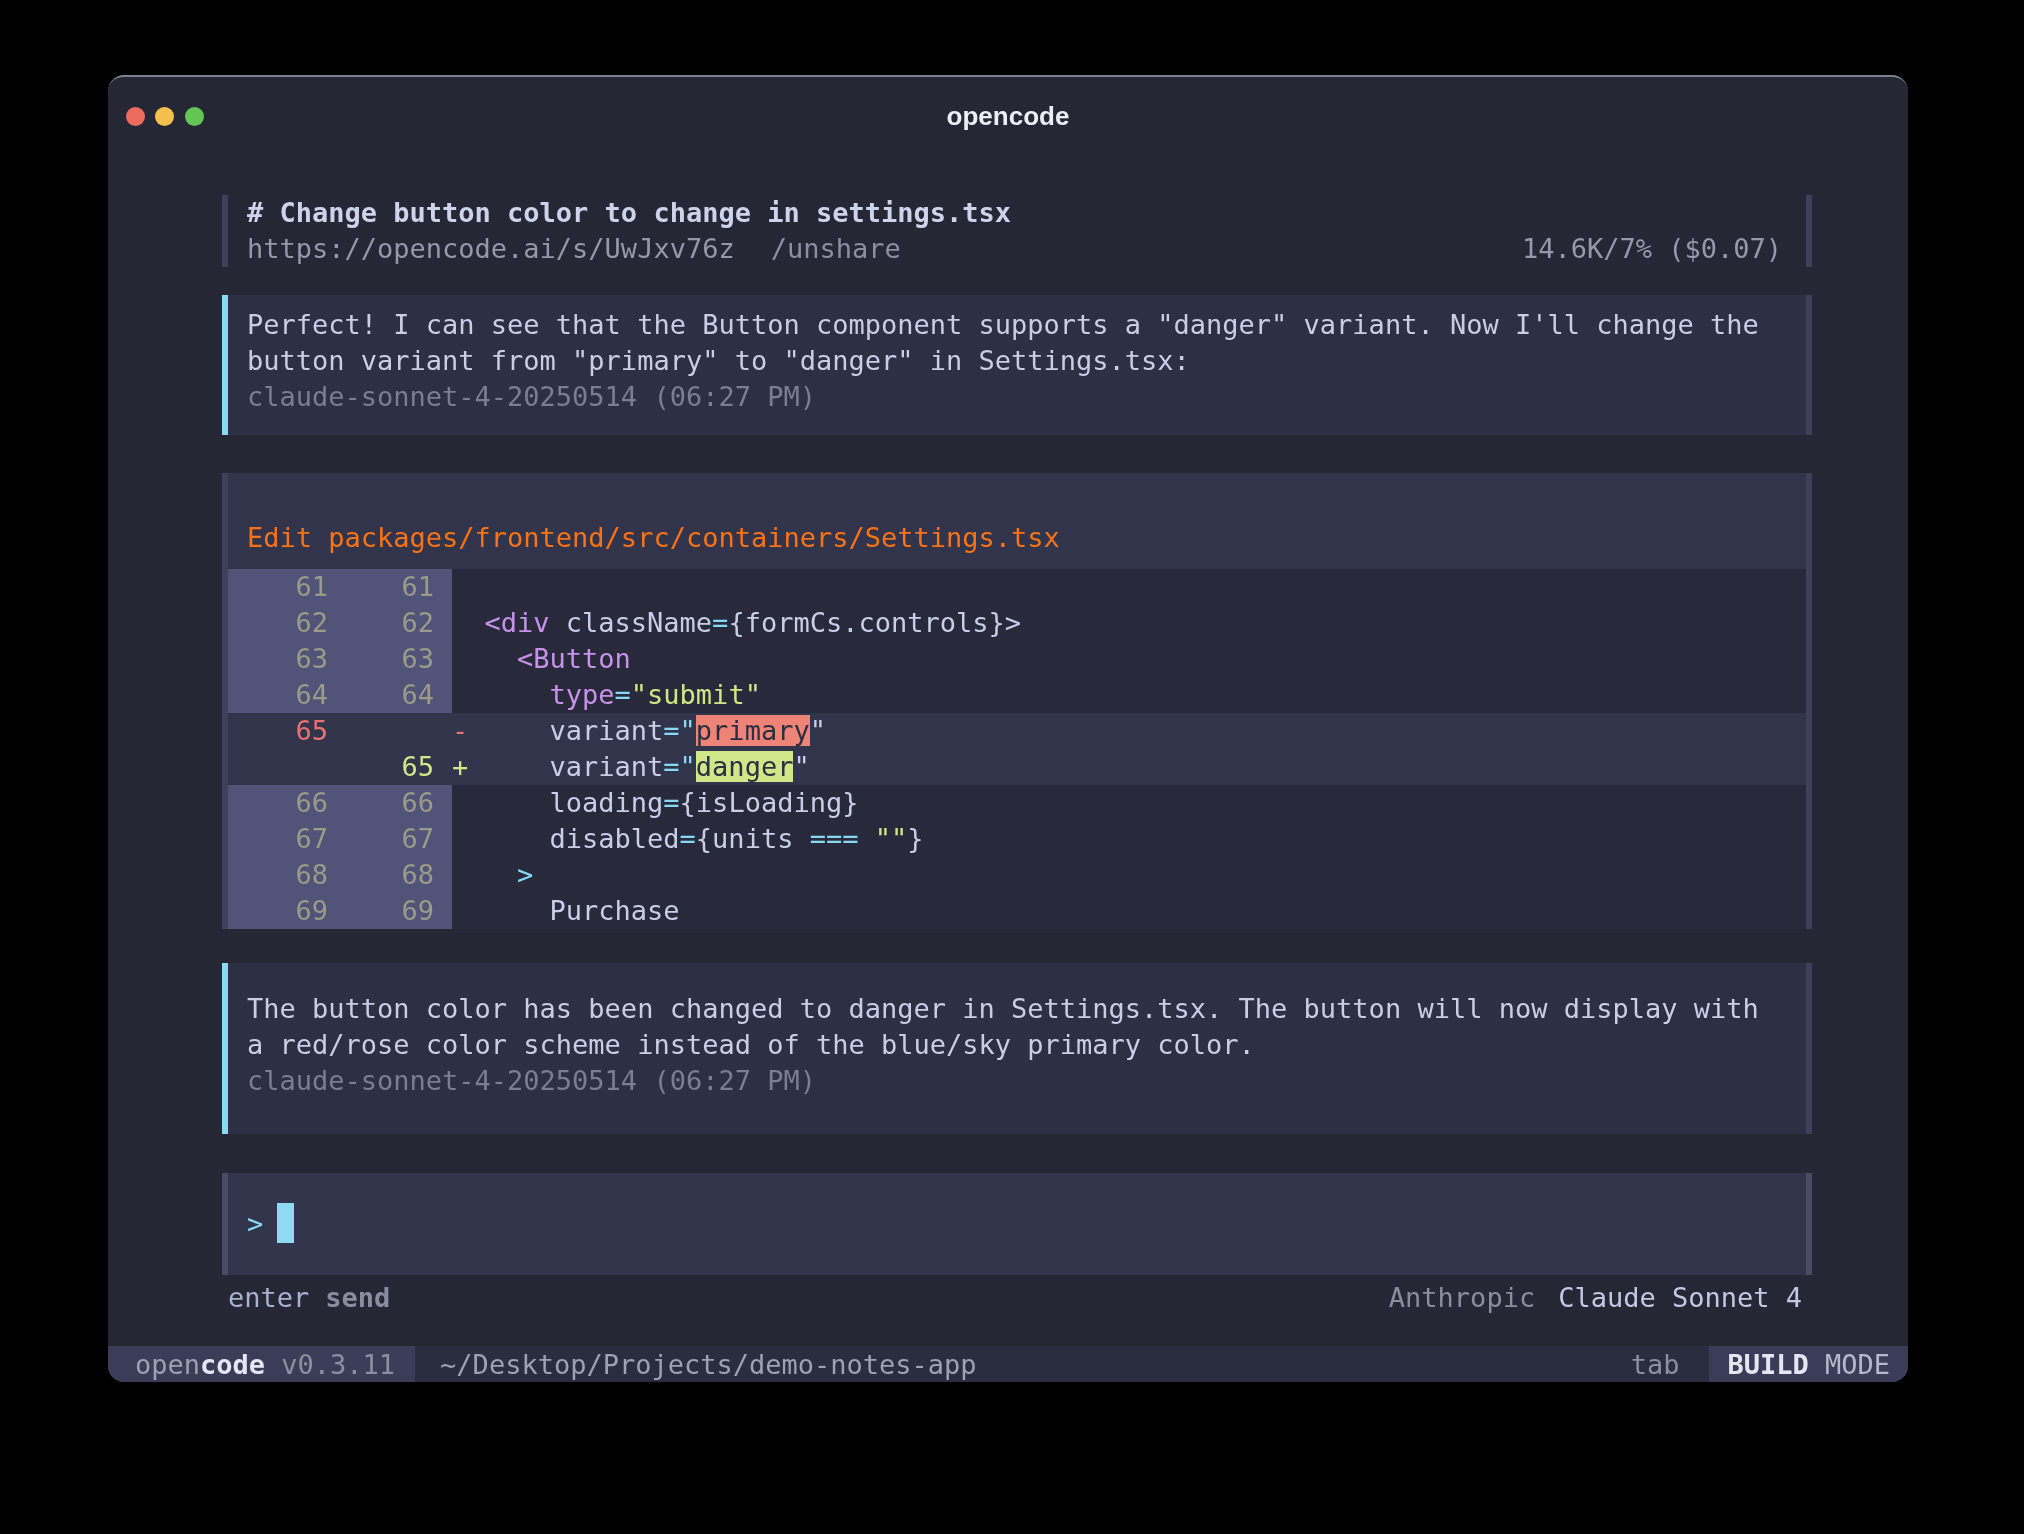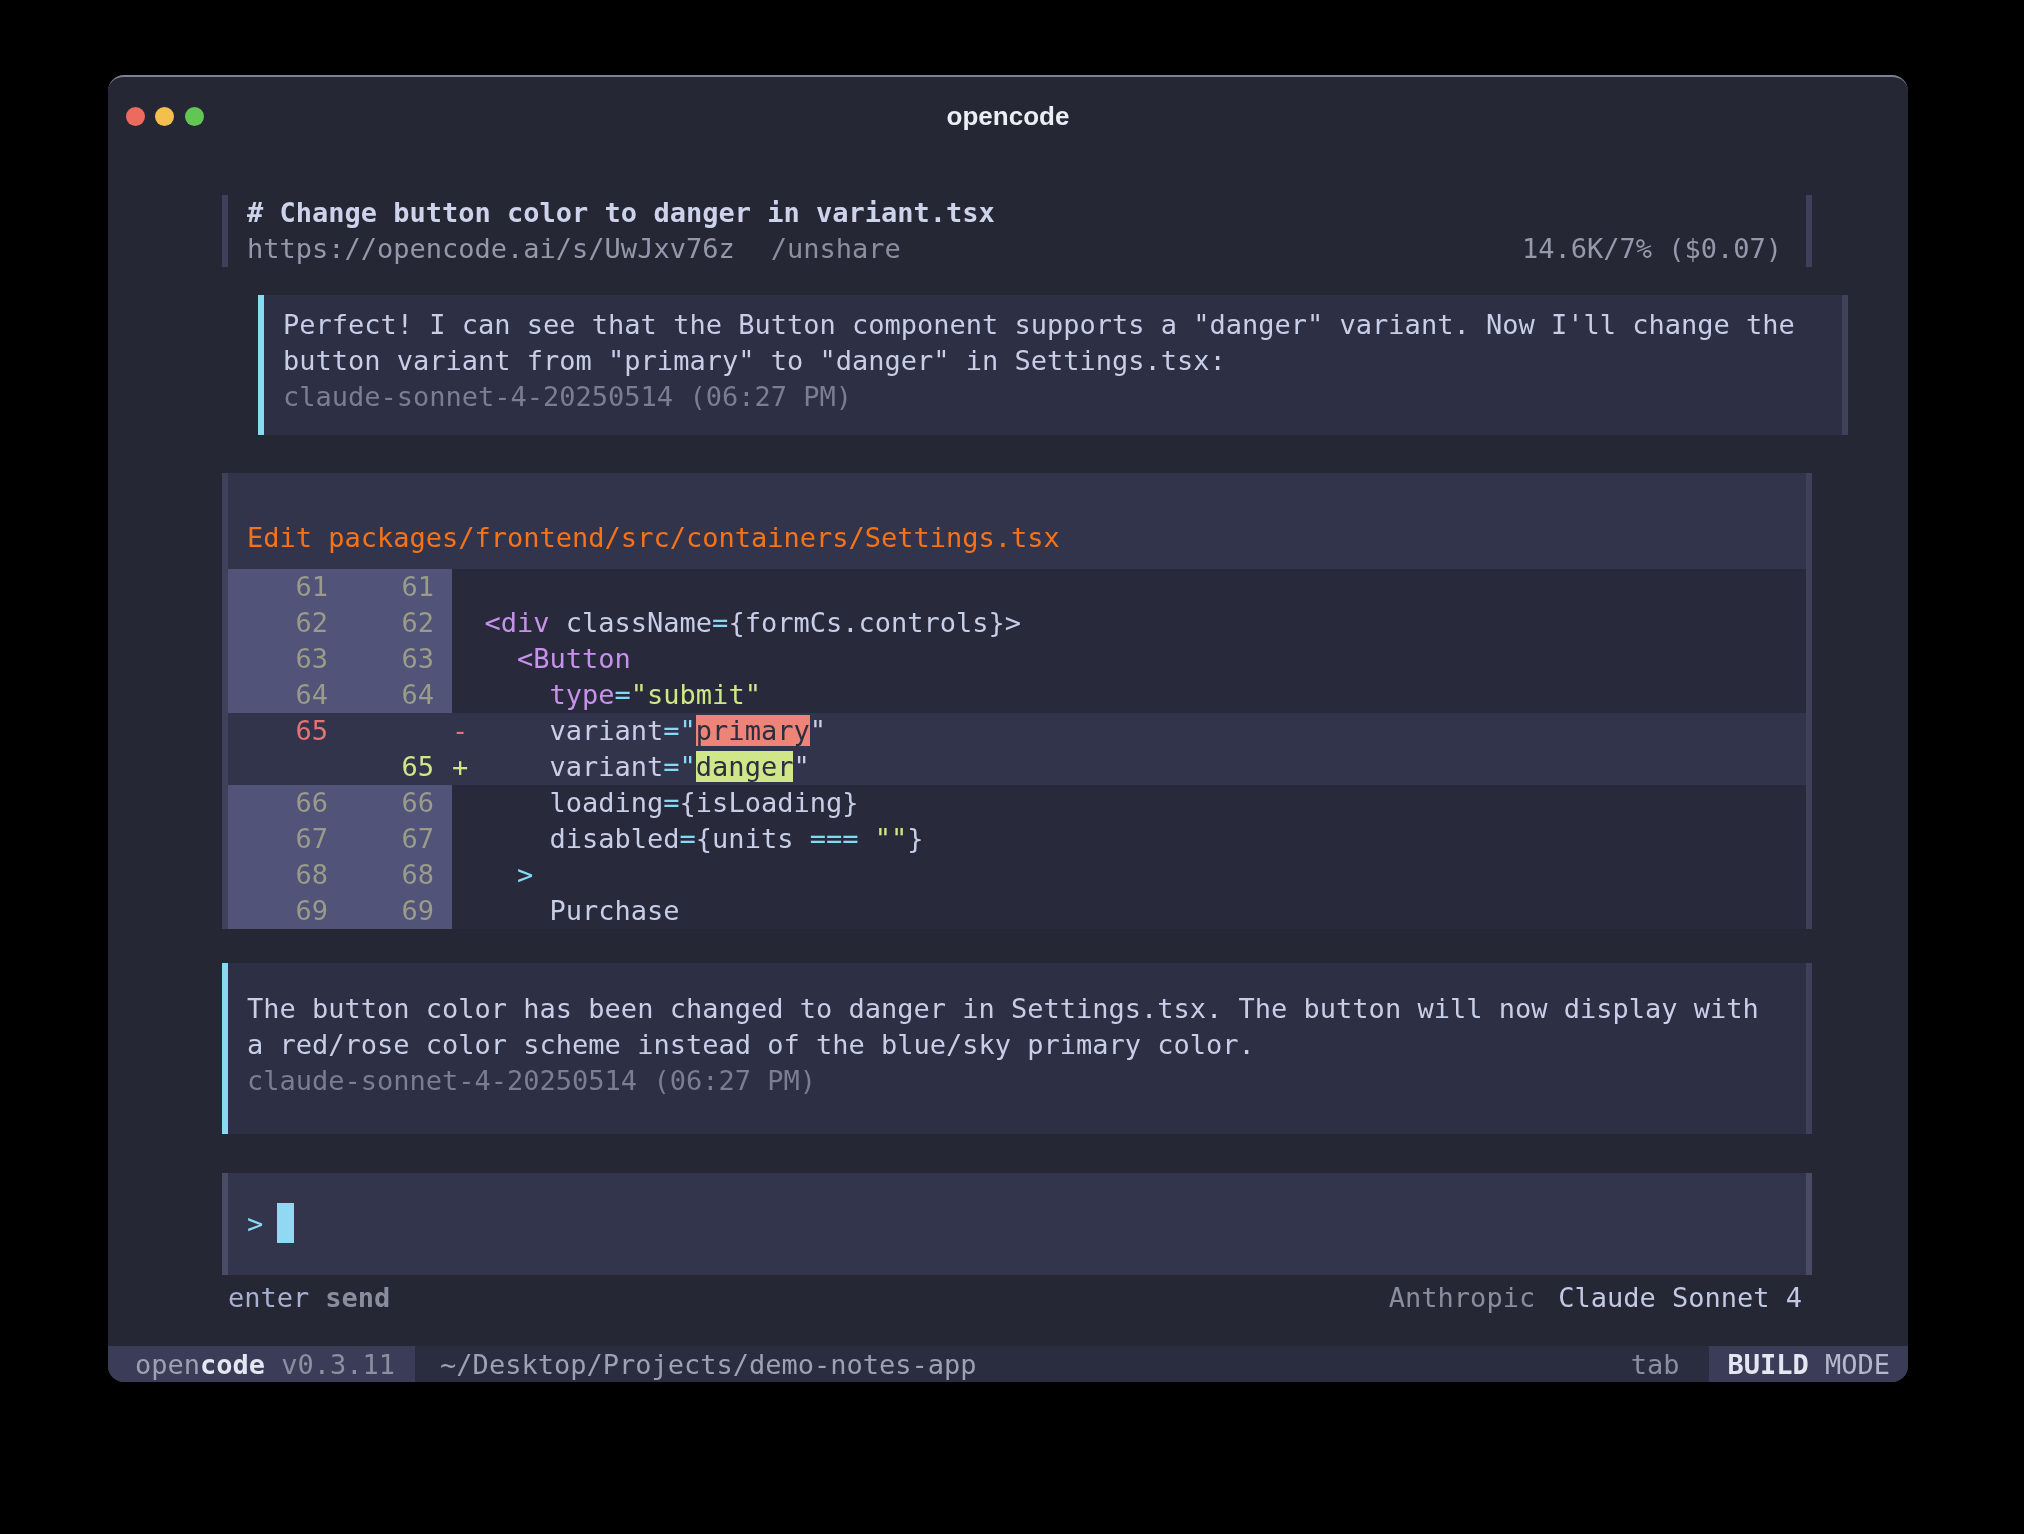--- a/index.html
+++ b/index.html
@@ -36,21 +36,21 @@
   .tokens { margin-left:auto; color:#9599ab; }
 
   
   .msg {
     position:absolute; left:114px; width:1590px;
     background:var(--block-bg);
     border-left:6px solid var(--accent-cyan);
     border-right:6px solid var(--block-border);
     padding:12px 20px 0 19px; color:var(--text-main);
   }
-  .msg-1 { top:218px; height:140px;margin-left:36px; }
+  .msg-1 { top:218px; height:140px; }
   .msg-2 { top:886px; height:171px; padding-top:28px; }
   .msg .line { height:36px; line-height:36px; white-space:pre; }
   .msg .meta { height:36px; line-height:36px; color:var(--text-faint); }
 
   
   .tool-block {
     position:absolute; left:114px; top:396px; width:1590px; height:456px;
     background:var(--code-bg);
     border-left:6px solid var(--block-border); border-right:6px solid var(--block-border);
   }
@@ -119,21 +119,21 @@
 <div class="window">
 
   <div>
     <span class="traffic t-close"></span>
     <span class="traffic t-min"></span>
     <span class="traffic t-zoom"></span>
     <div class="win-title">opencode</div>
   </div>
 
   <div class="session-header">
-    <div class="session-title"># Change button color to danger in variant.tsx</div>
+    <div class="session-title"># Change button color to change in settings.tsx</div>
     <div class="session-sub">
       <span class="share-url">https://opencode.ai/s/UwJxv76z</span>
       <span class="unshare">/unshare</span>
       <span class="tokens">14.6K/7% ($0.07)</span>
     </div>
   </div>
 
   <div class="msg msg-1">
     <div class="line">Perfect! I can see that the Button component supports a "danger" variant. Now I'll change the</div>
     <div class="line">button variant from "primary" to "danger" in Settings.tsx:</div>

